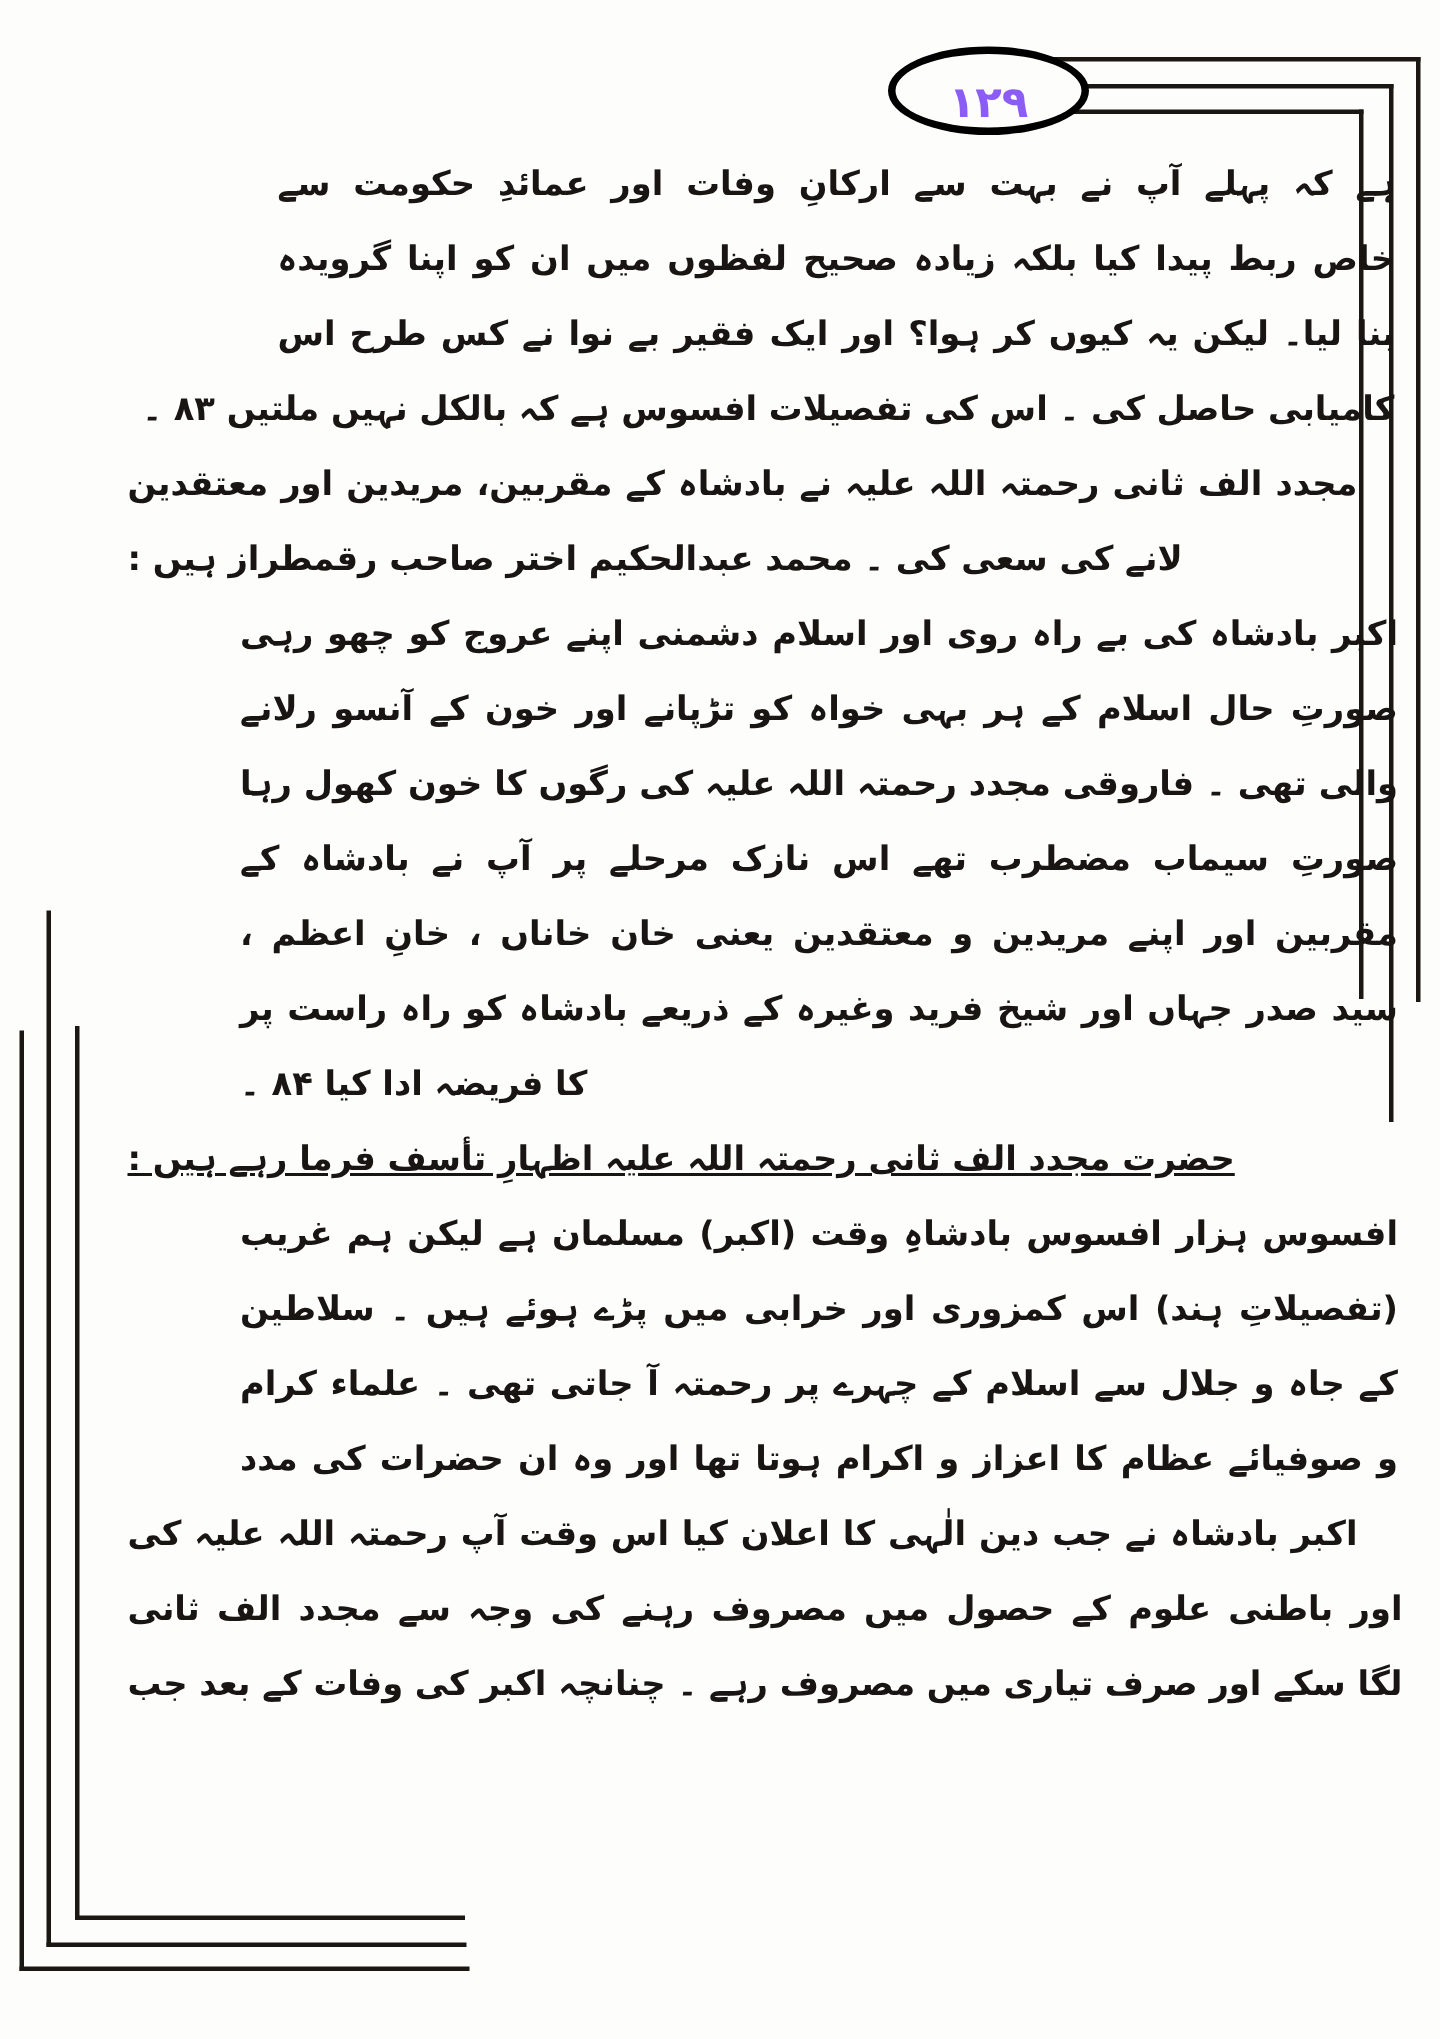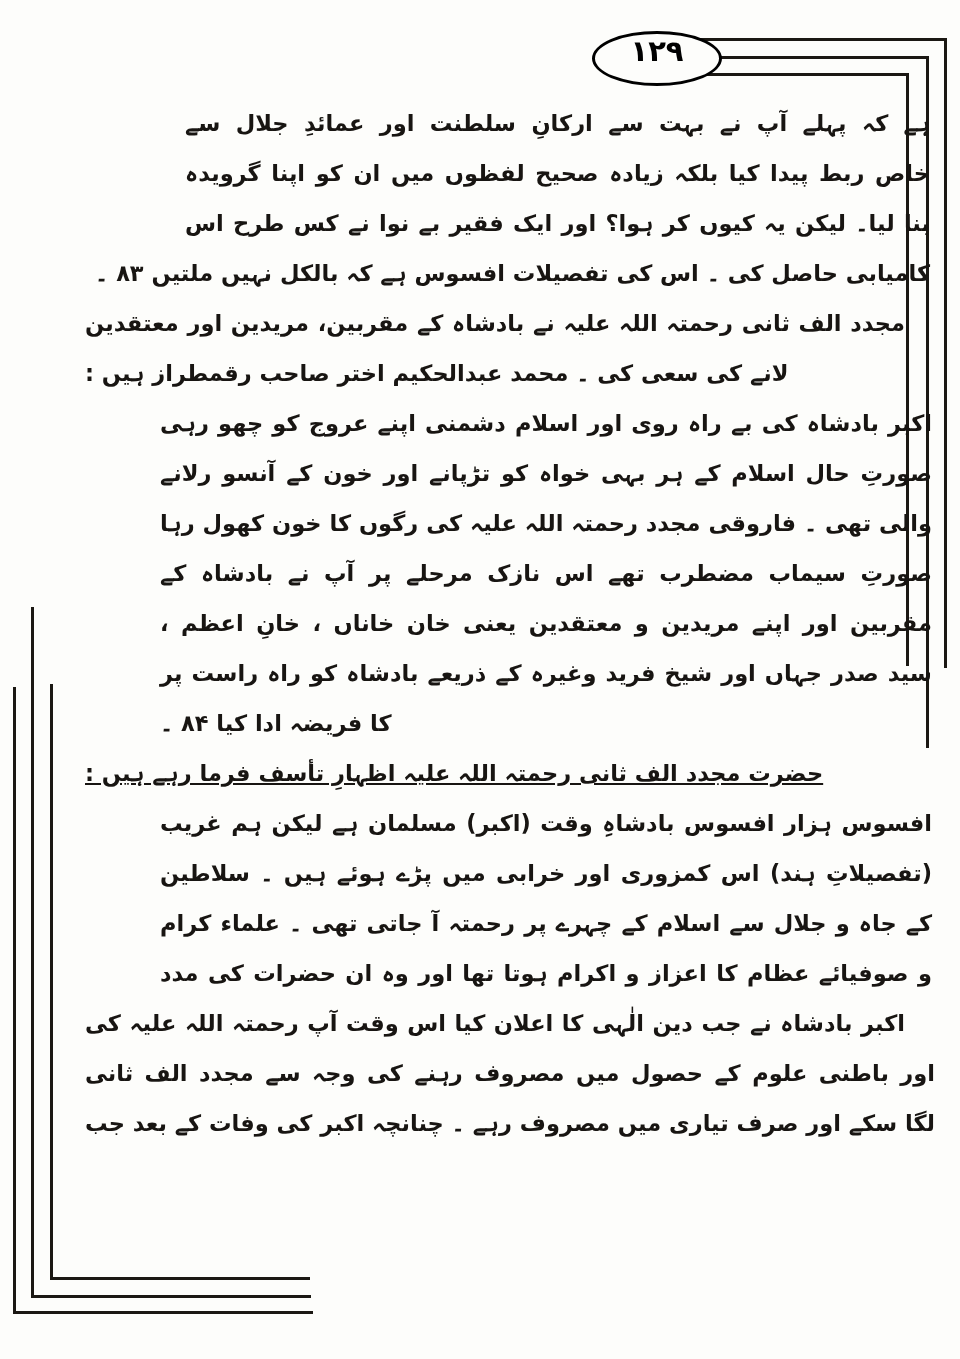--- a/index.html
+++ b/index.html
@@ -8,23 +8,23 @@
     background:#fdfdfb;
     font-family:"DejaVu Sans",sans-serif;
     color:#181512;
   }
   .scan-page{position:absolute;inset:0;}
   
   .fl{position:absolute;background:#1b1813;}
   .fl.h{height:3px;}
   .fl.v{width:3px;}
   .badge{
-    position:absolute;background:#fdfdfb;border:3px solid #000000;border-radius:50%;
-    display:flex;align-items:flex-start;justify-content:center;
-    font-weight:bold;color:#000000;
+    position:absolute;background:#fdfdfb;border:5px solid #000000;border-radius:50%;
+    display:flex;align-items:flex-end;justify-content:center;
+    font-weight:bold;color:#8b5cf6;
   }
   .badge-top{left:592px;top:31px;width:124px;height:49px;font-size:29px;}
   .badge-bottom{left:241px;top:1270px;width:131px;height:59px;font-size:28px;border-width:4px;}
   
   .text-block{position:absolute;top:98px;left:0;right:0;}
   .line{
     height:50px;line-height:50px;font-size:22.5px;font-weight:bold;
     padding-right:25px;padding-left:85px;
     white-space:nowrap;overflow:hidden;
     text-align:left;
@@ -52,21 +52,21 @@
   <div class="fl v" style="left:50px;top:684px;height:596px;"></div>
   <div class="fl h" style="top:1277px;left:50px;width:260px;"></div>
   <div class="fl h" style="top:1295px;left:31px;width:280px;"></div>
   <div class="fl h" style="top:1311px;left:13px;width:300px;"></div>
 
   <div class="badge badge-top">
     <span>۱۲۹</span>
   </div>
 
   <div class="text-block">
-    <div class="line quote1 just">ہے کہ پہلے آپ نے بہت سے ارکانِ سلطنت اور عمائدِ جلال سے</div>
+    <div class="line quote1 just">ہے کہ پہلے آپ نے بہت سے ارکانِ وفات اور عمائدِ حکومت سے</div>
     <div class="line quote1 just">خاص ربط پیدا کیا بلکہ زیادہ صحیح لفظوں میں ان کو اپنا گرویدہ بلکہ غلام</div>
     <div class="line quote1 just">بنا لیا۔ لیکن یہ کیوں کر ہوا؟ اور ایک فقیر بے نوا نے کس طرح اس میں</div>
     <div class="line quote1">کامیابی حاصل کی ۔ اس کی تفصیلات افسوس ہے کہ بالکل نہیں ملتیں ۸۳ ۔</div>
     <div class="line just p-start">مجدد الف ثانی رحمتہ اللہ علیہ نے بادشاہ کے مقربین، مریدین اور معتقدین کے ذریعے کو راہِ راست پر</div>
     <div class="line">لانے کی سعی کی ۔ محمد عبدالحکیم اختر صاحب رقمطراز ہیں :</div>
     <div class="line quote2 just">اکبر بادشاہ کی بے راہ روی اور اسلام دشمنی اپنے عروج کو چھو رہی تھی یہ</div>
     <div class="line quote2 just">صورتِ حال اسلام کے ہر بہی خواہ کو تڑپانے اور خون کے آنسو رلانے</div>
     <div class="line quote2 just">والی تھی ۔ فاروقی مجدد رحمتہ اللہ علیہ کی رگوں کا خون کھول رہا تھا اور</div>
     <div class="line quote2 just">صورتِ سیماب مضطرب تھے اس نازک مرحلے پر آپ نے بادشاہ کے</div>
     <div class="line quote2 just">مقربین اور اپنے مریدین و معتقدین یعنی خان خاناں ، خانِ اعظم ،</div>

